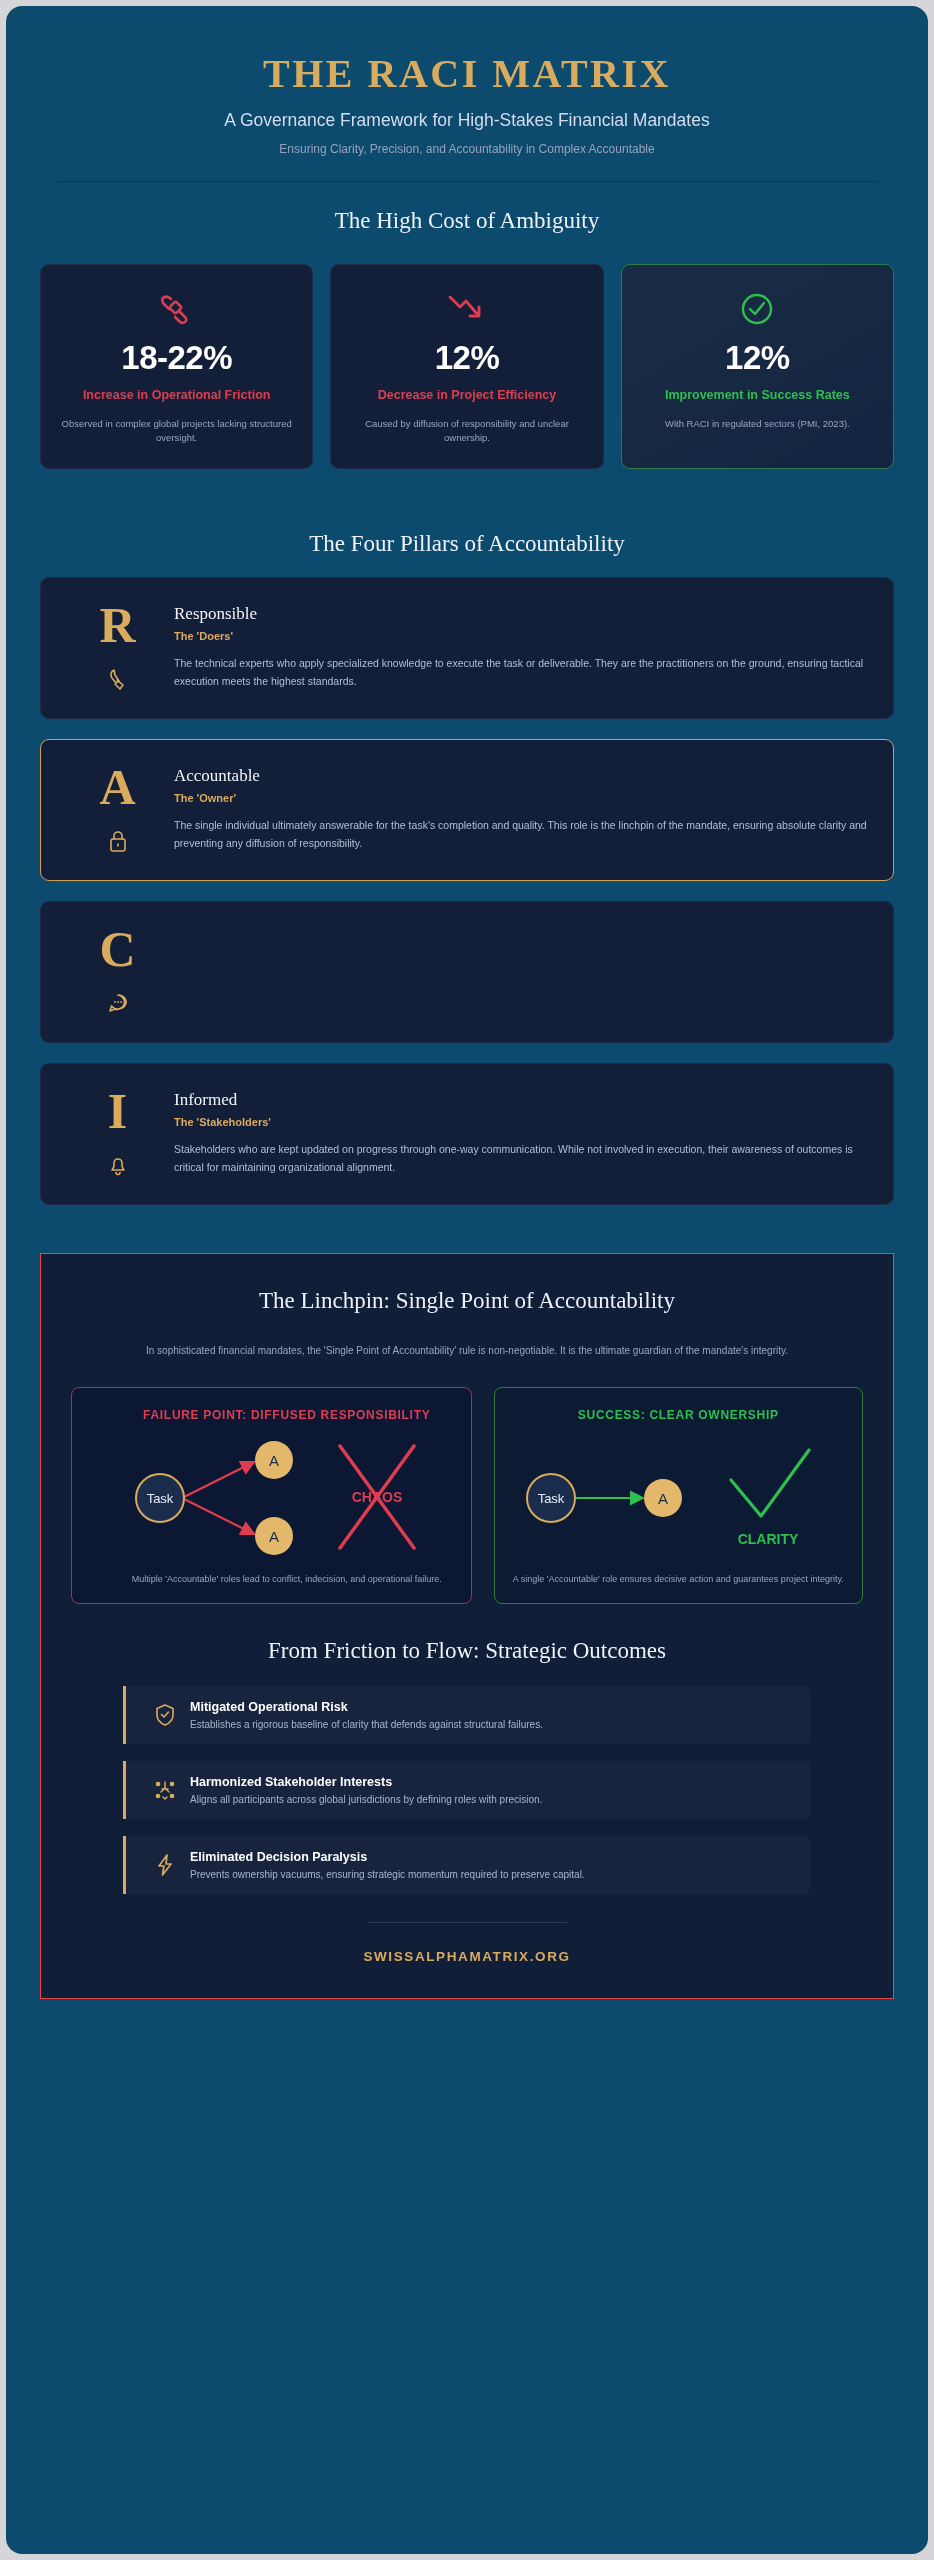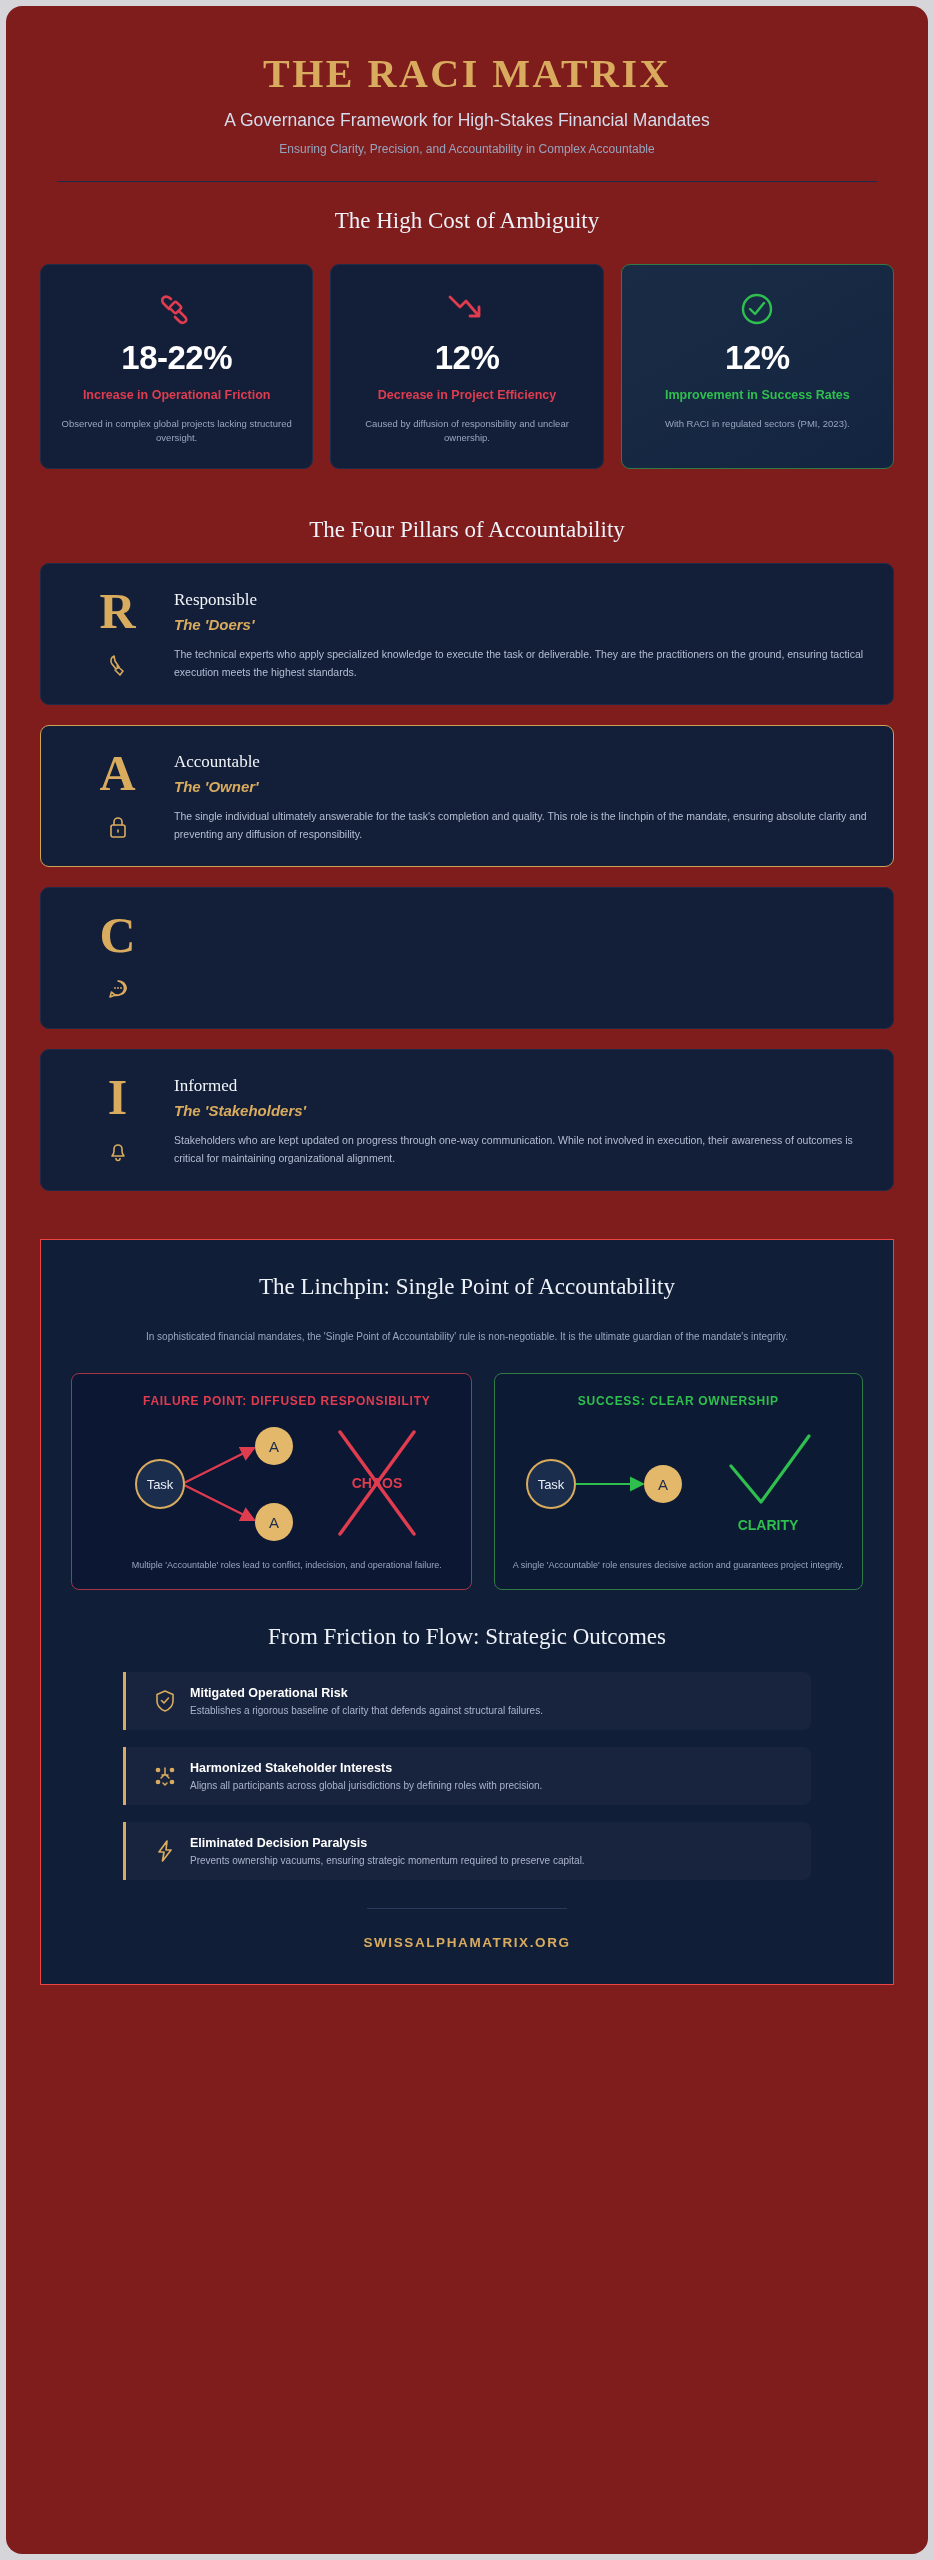--- a/index.html
+++ b/index.html
@@ -6,21 +6,21 @@
   html, body { width: 934px; height: 2560px; }
   body {
     background: #d6d6da;
     font-family: "Liberation Sans", sans-serif;
     overflow: hidden;
   }
   .page {
     position: absolute;
     left: 6px; top: 6px;
     width: 922px; height: 2548px;
-    background: #7f1d1d;
+    background: #0c4a6e;
     border-radius: 16px;
     overflow: hidden;
   }
   .inner {
     padding: 30px 34px 0 34px;
   }
 
   
   .header { text-align: center; padding-top: 14px; }
   .title {
@@ -92,21 +92,21 @@
   }
   .stat.good .stat-lbl { color: #2fbf4f; }
   .stat-desc {
     margin-top: 13px;
     font-size: 9.5px;
     color: #9aa6bf;
     line-height: 1.5;
   }
 
   
-  .pillars-head { margin-top: 48px; }
+  .pillars-head { margin-top: 62px; }
   .pillar {
     display: flex;
     margin-top: 20px;
     background: #131f38;
     border: 1px solid #1d2b48;
     border-radius: 9px;
     padding: 20px 24px 22px 24px;
   }
   .pillar.accent {
     border: 1px solid #cfa255;
@@ -128,24 +128,23 @@
   .pillar-ico { margin-top: 16px; display: block; margin-left: auto; margin-right: auto; }
   .pillar-body { flex: 1; padding-left: 4px; padding-top: 6px; }
   .pillar-name {
     font-family: "Liberation Serif", serif;
     font-size: 17px;
     color: #f2f5fa;
     font-weight: 400;
   }
   .pillar-sub {
     margin-top: 6px;
-    font-size: 15px;
+    font-size: 11px;
     font-weight: 700;
     color: #d9ab5e;
-    font-style: italic;
   }
   .pillar-desc {
     margin-top: 12px;
     font-size: 10.5px;
     line-height: 1.75;
     color: #b4bfd5;
   }
 
   
   .linchpin {

